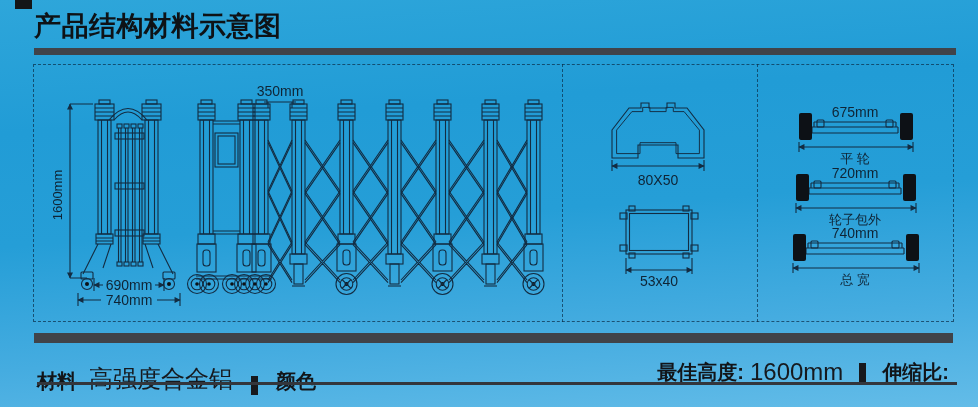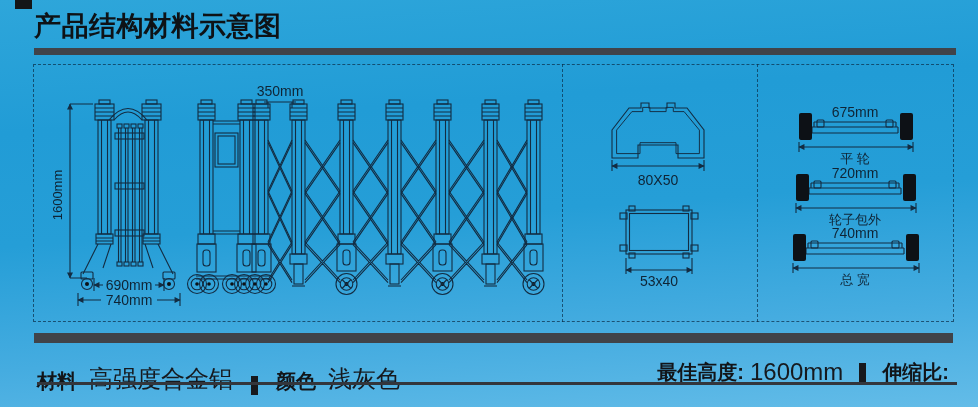--- a/index.html
+++ b/index.html
@@ -342,21 +342,20 @@
   <div class="footer-row">
     <div class="f-left">
       <span class="f-label">材料</span>
       <span class="gap12"></span>
       <span class="f-value">高强度合金铝</span>
       <span class="gap18"></span>
       <span class="vbar"></span>
       <span class="gap18"></span>
       <span class="f-label">颜色</span>
       <span class="gap12"></span>
-      <span class="f-value">浅灰色</span>
     </div>
     <div class="f-right">
       <span class="f-label">最佳高度:</span>
       <span class="gap6"></span>
       <span class="f-value">1600mm</span>
       <span class="gap16"></span>
       <span class="vbar"></span>
       <span class="gap16"></span>
       <span class="f-label">伸缩比:</span>
       <span class="gap6"></span>

